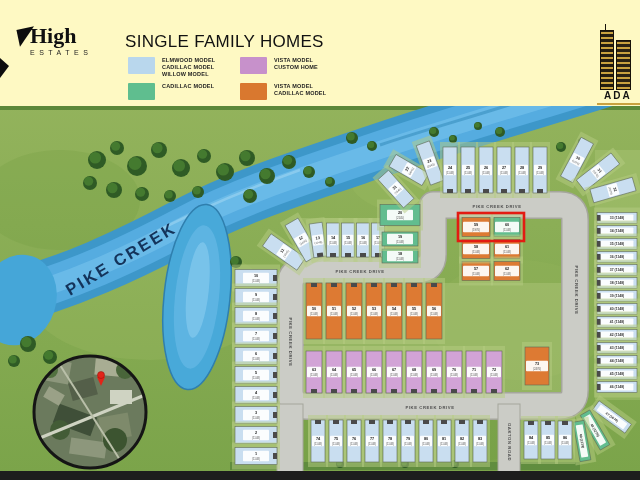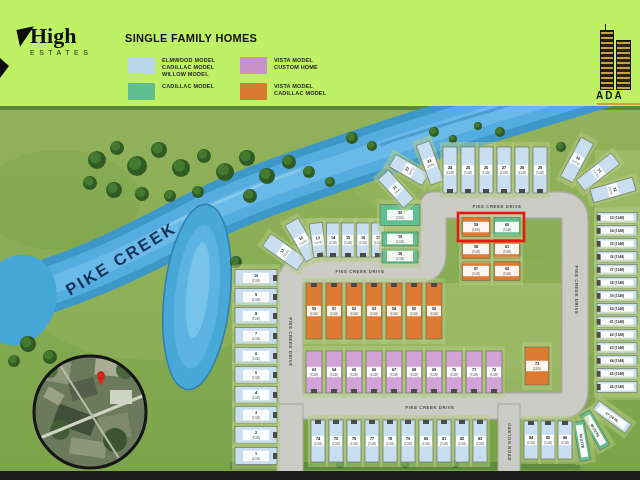--- a/index.html
+++ b/index.html
@@ -1,42 +1,42 @@
 <!DOCTYPE html>
 <html><head>
 <meta charset="utf-8">
 <style>
   html,body{margin:0;padding:0;}
   body{
     width:640px;height:480px;position:relative;overflow:hidden;
     background:#ffffff;font-family:"Liberation Sans",sans-serif;
   }
   
-  #header{position:absolute;left:0;top:0;width:640px;height:106px;background:#bef264;z-index:3;}
+  #header{position:absolute;left:0;top:0;width:640px;height:106px;background:#fef9c3;z-index:3;}
   #brand{position:absolute;left:30px;top:26px;width:100px;color:#101010;}
   #brand .flag{position:absolute;left:-12px;top:2px;width:0;height:0;
     border-left:18px solid #0d0d0d;border-bottom:17px solid transparent;transform:rotate(-12deg);}
   .brand-word{font-family:"Liberation Serif",serif;font-weight:bold;font-size:22px;line-height:0.92;letter-spacing:0;}
   #brand .estates{font-size:7px;letter-spacing:4.5px;margin-top:3px;color:#1c1c1c;}
   #edge-wedge{position:absolute;left:0;top:58px;width:0;height:0;z-index:4;
     border-left:9px solid #0d0d0d;border-top:8px solid transparent;border-bottom:12px solid transparent;}
   #legend{position:absolute;left:125px;top:32px;width:260px;}
-  #legend-title{font-size:11px;font-weight:bold;color:#111;letter-spacing:.3px;}
+  #legend-title{font-size:17px;font-weight:normal;color:#111;letter-spacing:.3px;}
   .legend-item{position:absolute;display:flex;align-items:flex-start;}
   .legend-item .sw{width:27px;height:17px;flex:0 0 27px;margin-right:7px;border-radius:1px;}
   .legend-item .lbl{font-size:5.5px;font-weight:bold;color:#222;line-height:1.3;letter-spacing:.2px;}
   .li0{left:3px;top:25px;} .li1{left:3px;top:51px;} .li2{left:115px;top:25px;} .li3{left:115px;top:51px;}
   
   #builder{position:absolute;left:596px;top:28px;width:60px;height:78px;z-index:3;}
   #builder .tower1{position:absolute;left:4px;top:2px;width:12px;height:58px;
     background:repeating-linear-gradient(0deg,#c9a23f 0 2px,#241d10 2px 5px);border:1px solid #171208;}
   #builder .tower2{position:absolute;left:20px;top:12px;width:13px;height:48px;
     background:repeating-linear-gradient(0deg,#c9a23f 0 2px,#2b2313 2px 5px);border:1px solid #171208;}
   #builder .antenna{position:absolute;left:9px;top:-4px;width:1px;height:6px;background:#171208;}
-  #builder .name{position:absolute;left:0px;top:62px;font-size:10px;font-weight:bold;letter-spacing:2px;color:#141414;white-space:nowrap;}
+  #builder .name{position:absolute;left:8px;top:62px;font-size:10px;font-weight:bold;letter-spacing:2px;color:#141414;white-space:nowrap;}
   #builder .bar{position:absolute;left:1px;top:75px;width:46px;height:2px;background:#c9a23f;}
   
   #map{position:absolute;left:0;top:0;z-index:1;}
   #map text{font-family:"Liberation Sans",sans-serif;}
   #bottom-bar{position:absolute;left:0;top:471px;width:640px;height:9px;background:#1d1d1d;z-index:3;}
 </style>
 </head>
 <body>
 
 <svg id="map" width="640" height="480" viewBox="0 0 640 480">

